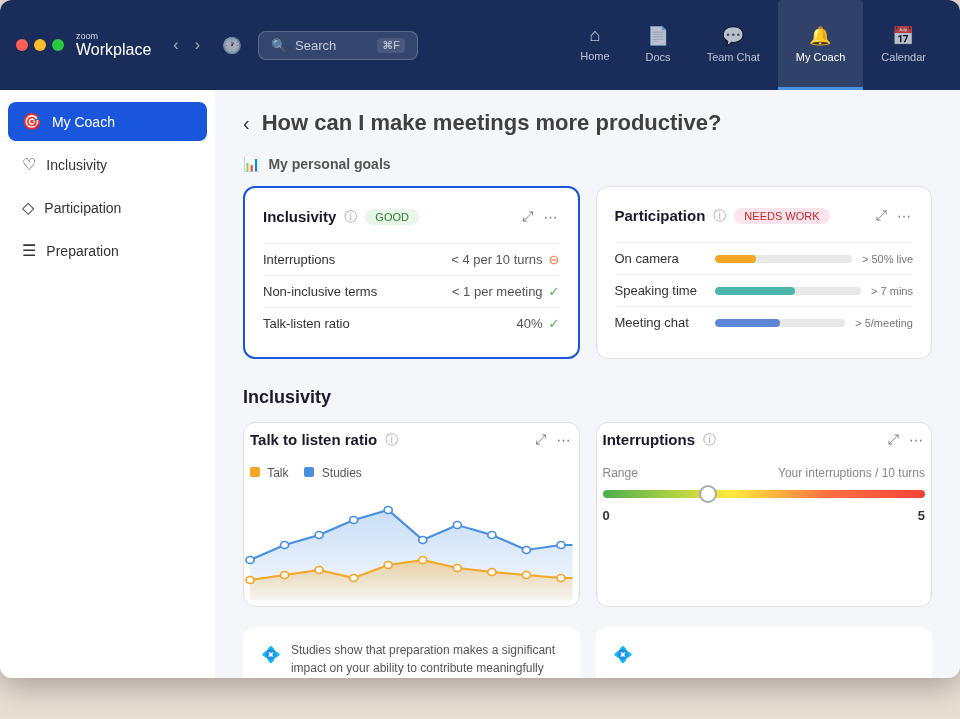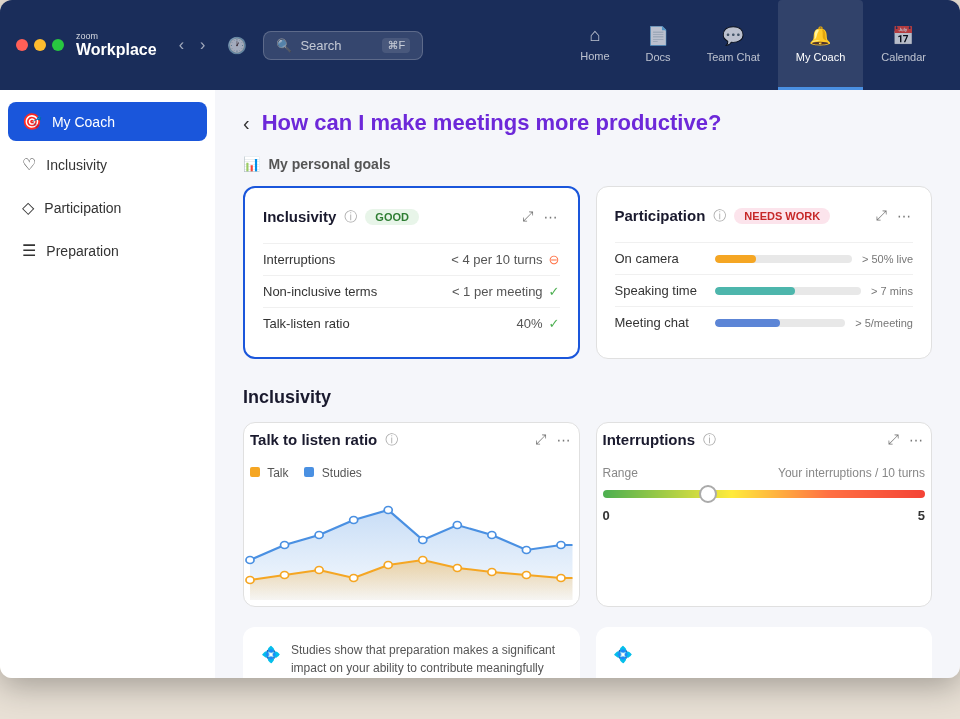--- a/index.html
+++ b/index.html
@@ -37,21 +37,21 @@
     .wc-yellow { background: #febc2e; }
     .wc-green { background: #28c840; }
 
     .zoom-brand {
       display: flex;
       flex-direction: column;
       color: white;
       margin-right: 4px;
     }
     .zoom-brand-small { font-size: 9px; opacity: 0.8; }
-    .zoom-brand-large { font-size: 16px; font-weight: 700; }
+    .zoom-brand-large { font-size: 16px; font-weight: 400; }
 
     .nav-arrows {
       display: flex;
       gap: 4px;
     }
     .nav-arrow-btn {
       background: transparent;
       border: none;
       color: rgba(255,255,255,0.6);
       font-size: 16px;
@@ -167,21 +167,21 @@
     .back-btn {
       background: none;
       border: none;
       font-size: 20px;
       cursor: pointer;
       color: #333;
     }
     .page-title {
       font-size: 22px;
       font-weight: 700;
-      color: #6d28d9;
+      color: #404040;
     }
 
     .section-label {
       display: flex;
       align-items: center;
       gap: 8px;
       font-size: 14px;
       font-weight: 600;
       color: #555;
       margin-bottom: 14px;
@@ -213,21 +213,21 @@
       font-size: 15px;
       font-weight: 700;
       color: #1a1a2e;
     }
     .info-icon { color: #aaa; font-size: 13px; }
 
     .badge {
       padding: 2px 10px;
       border-radius: 12px;
       font-size: 11px;
-      font-weight: 700;
+      font-weight: 400;
     }
     .badge-good { background: #e8f5e9; color: #2e7d32; }
     .badge-needs-work { background: #fce4ec; color: #c62828; }
 
     .card-actions {
       display: flex;
       gap: 6px;
       margin-left: auto;
     }
     .icon-btn {

